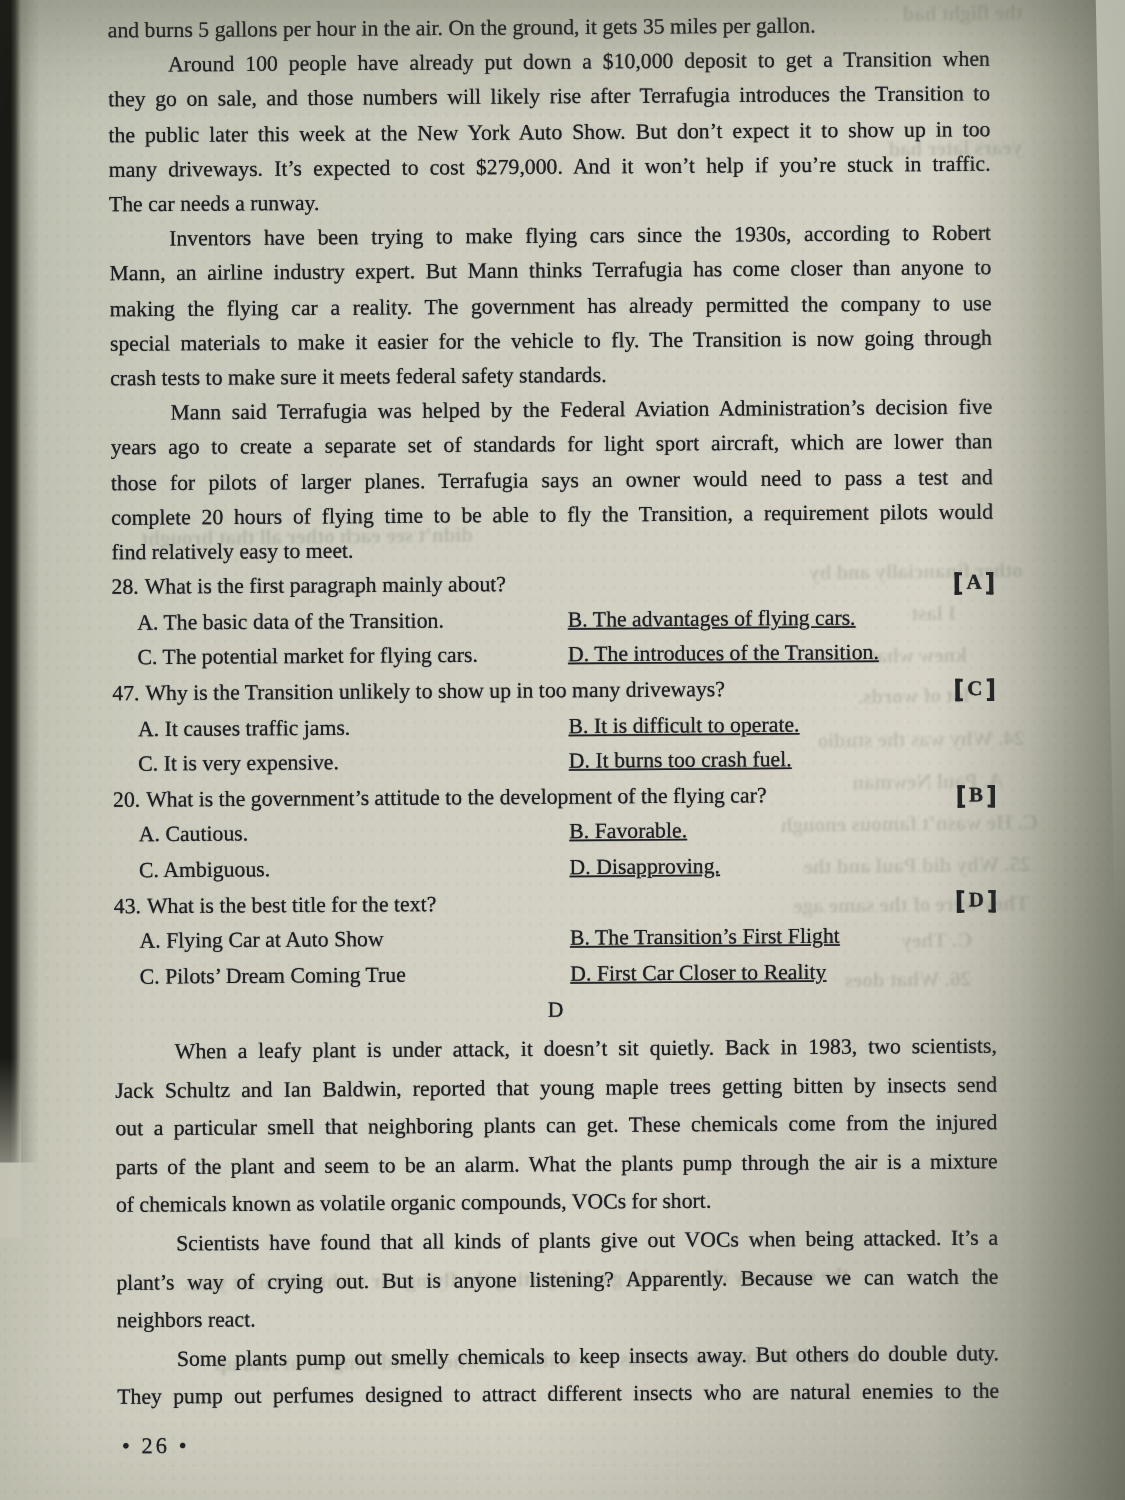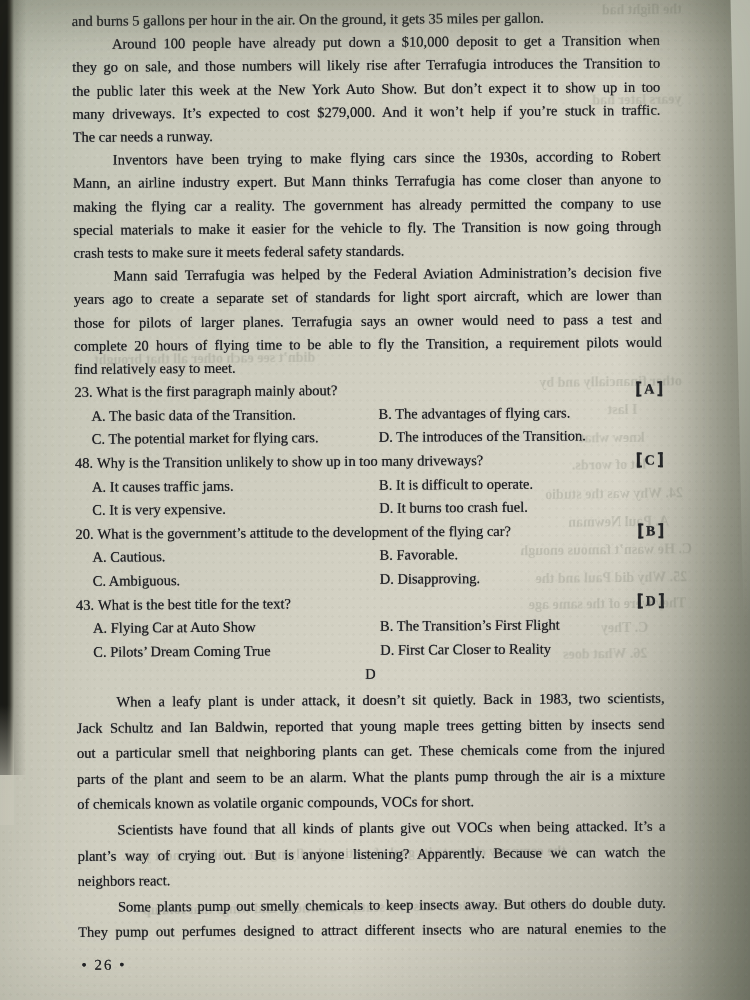--- a/index.html
+++ b/index.html
@@ -40,21 +40,21 @@
   .block-c{line-height:23.2px;}
   .block-q{line-height:23.6px;}
   .block-d{line-height:25.6px;}
   .tline{overflow:hidden;white-space:nowrap;}
   .tline.just{white-space:normal;text-align:justify;text-align-last:justify;}
   .tline.ind{padding-left:40px;}
   .qline{position:relative;padding-right:36px;}
   .qnum{padding-right:4px;}
   .orow{padding-left:17px;}
   .optA{display:inline-block;width:287px;}
-  .optB{display:inline-block;}
+  .optB{display:inline-block;text-decoration:underline;}
   .dhead{text-align:center;white-space:normal;}
   .marker{
     position:absolute;right:0;top:50%;transform:translateY(-50%);
     display:inline-flex;align-items:center;
   }
   .bkt{display:inline-block;width:5px;height:15px;box-sizing:border-box;}
   .bkt.l{border-left:3px solid var(--ink);border-top:2.5px solid var(--ink);border-bottom:2.5px solid var(--ink);}
   .bkt.r{border-right:3px solid var(--ink);border-top:2.5px solid var(--ink);border-bottom:2.5px solid var(--ink);}
   .mletter{font-weight:700;font-size:14px;padding:0 3px;line-height:15px;}
   .pageno{
@@ -134,28 +134,28 @@
           <div class="tline just">making the flying car a reality. The government has already permitted the company to use</div>
           <div class="tline just">special materials to make it easier for the vehicle to fly. The Transition is now going through</div>
           <div class="tline">crash tests to make sure it meets federal safety standards.</div>
           <div class="tline ind just">Mann said Terrafugia was helped by the Federal Aviation Administration’s decision five</div>
           <div class="tline just">years ago to create a separate set of standards for light sport aircraft, which are lower than</div>
           <div class="tline just">those for pilots of larger planes. Terrafugia says an owner would need to pass a test and</div>
           <div class="tline just">complete 20 hours of flying time to be able to fly the Transition, a requirement pilots would</div>
           <div class="tline">find relatively easy to meet.</div>
         </div>
         <div class="block block-q">
-          <div class="tline qline"><span class="qnum">23.</span><span>What is the first paragraph mainly about?</span><span class="marker">
+          <div class="tline qline"><span class="qnum">28.</span><span>What is the first paragraph mainly about?</span><span class="marker">
               <span class="bkt l"></span>
               <span class="mletter">A</span>
               <span class="bkt r"></span>
             </span></div>
           <div class="tline orow"><span class="optA">A. The basic data of the Transition.</span><span class="optB">B. The advantages of flying cars.</span></div>
           <div class="tline orow"><span class="optA">C. The potential market for flying cars.</span><span class="optB">D. The introduces of the Transition.</span></div>
-          <div class="tline qline"><span class="qnum">48.</span><span>Why is the Transition unlikely to show up in too many driveways?</span><span class="marker">
+          <div class="tline qline"><span class="qnum">47.</span><span>Why is the Transition unlikely to show up in too many driveways?</span><span class="marker">
               <span class="bkt l"></span>
               <span class="mletter">C</span>
               <span class="bkt r"></span>
             </span></div>
           <div class="tline orow"><span class="optA">A. It causes traffic jams.</span><span class="optB">B. It is difficult to operate.</span></div>
           <div class="tline orow"><span class="optA">C. It is very expensive.</span><span class="optB">D. It burns too crash fuel.</span></div>
           <div class="tline qline"><span class="qnum">20.</span><span>What is the government’s attitude to the development of the flying car?</span><span class="marker">
               <span class="bkt l"></span>
               <span class="mletter">B</span>
               <span class="bkt r"></span>

